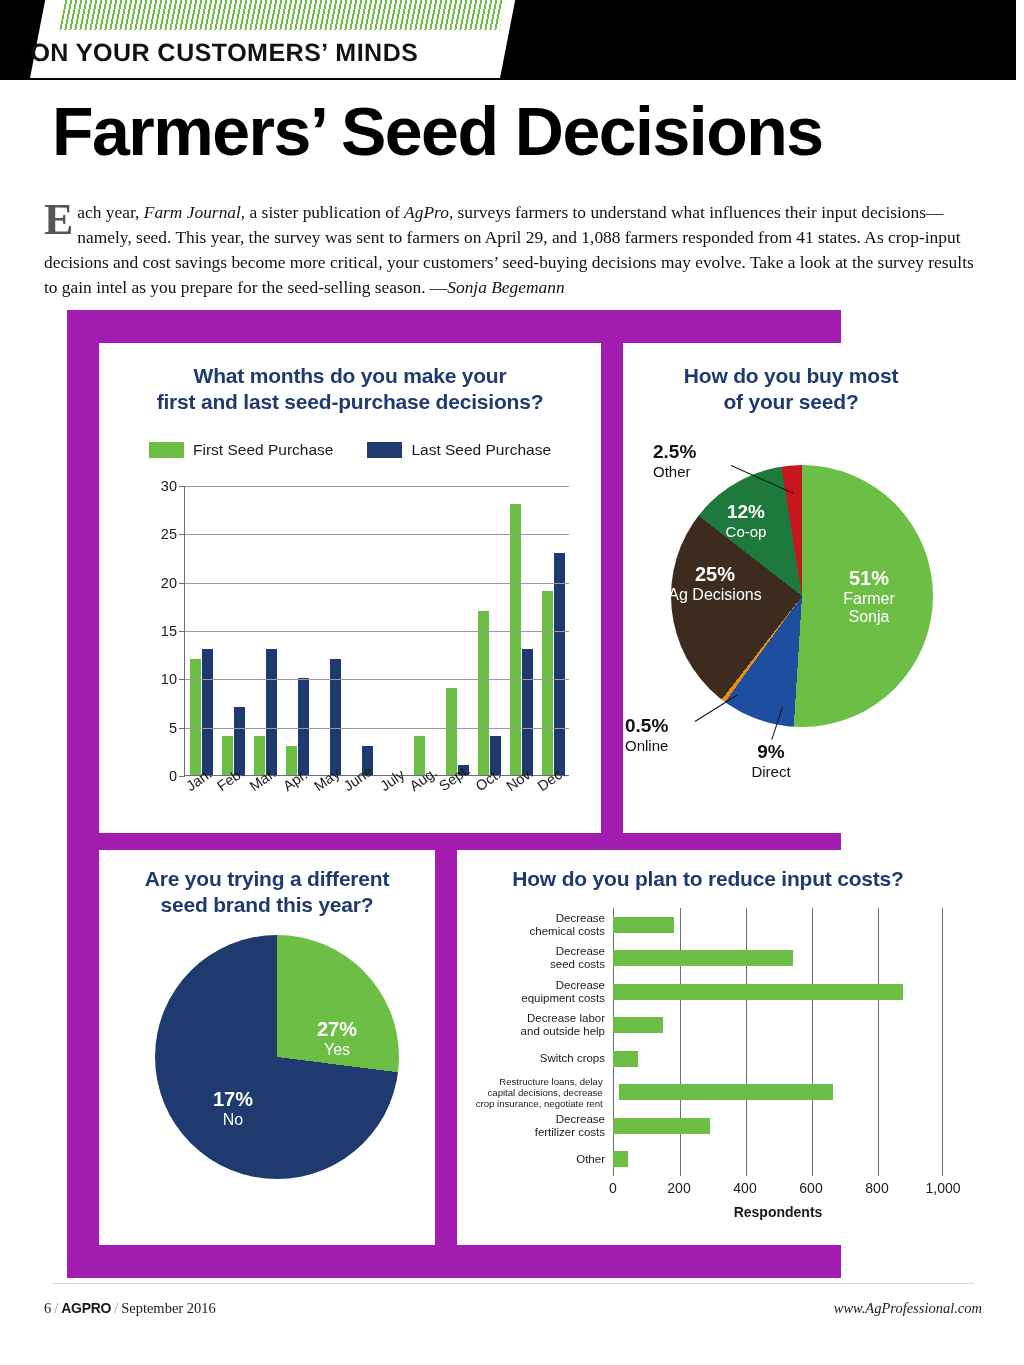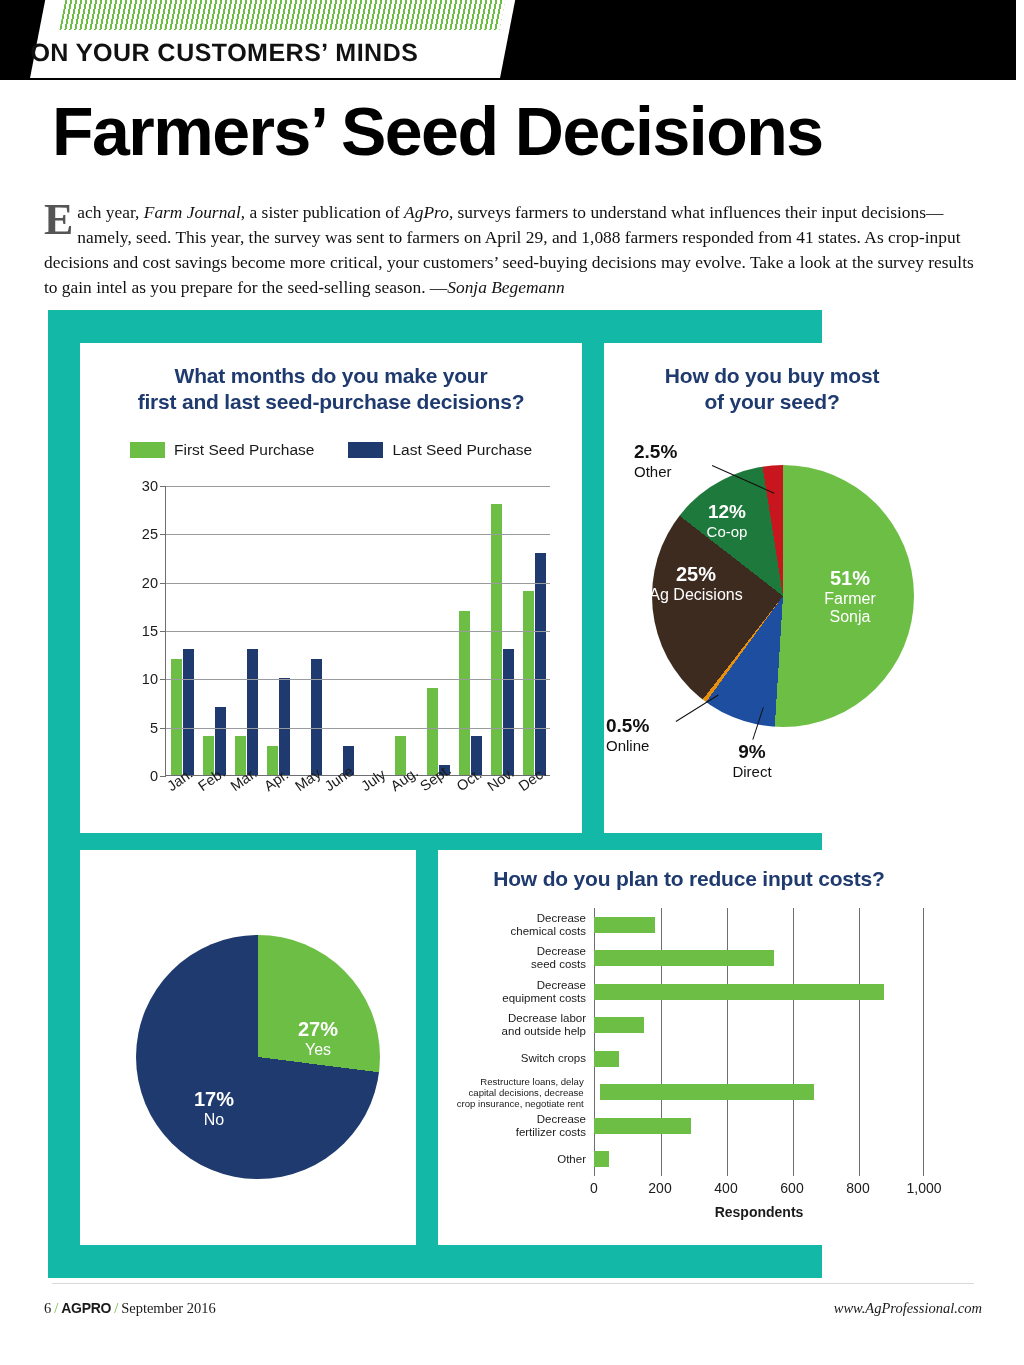--- a/index.html
+++ b/index.html
@@ -59,22 +59,22 @@
   }
   .dropcap {
     float: left; font-size: 44px; line-height: 36px; font-weight: bold;
     padding: 2px 4px 0 0; color: #555555;
     font-family: "Liberation Serif", serif;
   }
   .deck i { font-style: italic; }
 
   
   .panel {
-    position: absolute; left: 48px; top: 310px; width: 774px; height: 968px;
-    background: #14b8a6;
+    position: absolute; left: 67px; top: 310px; width: 774px; height: 968px;
+    background: #a21caf;
   }
 
   .card { position: absolute; background: #ffffff; }
 
   .chart-title {
     color: #1f3a6e; font-weight: bold; text-align: center;
     font-size: 21px; line-height: 26px; letter-spacing: -0.2px;
   }
 
   
@@ -373,20 +373,24 @@
     <div class="lead" style="left:72px;top:378px;width:50px;transform:rotate(-32deg);"></div>
 
     <div class="pie-lbl outlabel" style="left:100px;top:398px;width:96px;font-size:15px;">
       <span class="pct" style="font-size:19px;">9%</span>
       <span class="nm">Direct</span>
     </div>
     <div class="lead" style="left:149px;top:396px;width:34px;transform:rotate(-72deg);"></div>
   </div>
 
   <div class="card" id="card-brand">
+    <div class="chart-title">
+      <div>Are you trying a different</div>
+      <div>seed brand this year?</div>
+    </div>
     <div class="pie" id="pie-brand" style="background: conic-gradient(rgb(108, 190, 69) 0deg, rgb(108, 190, 69) 97.2deg, rgb(31, 58, 110) 97.2deg, rgb(31, 58, 110) 360deg);"></div>
     <div class="pie-lbl inlabel" style="left:198px;top:168px;width:80px;font-size:16px;">
       <span class="pct" style="font-size:20px;">27%</span>
       <span class="nm">Yes</span>
     </div>
     <div class="pie-lbl inlabel" style="left:94px;top:238px;width:80px;font-size:16px;">
       <span class="pct" style="font-size:20px;">17%</span>
       <span class="nm">No</span>
     </div>
   </div>

